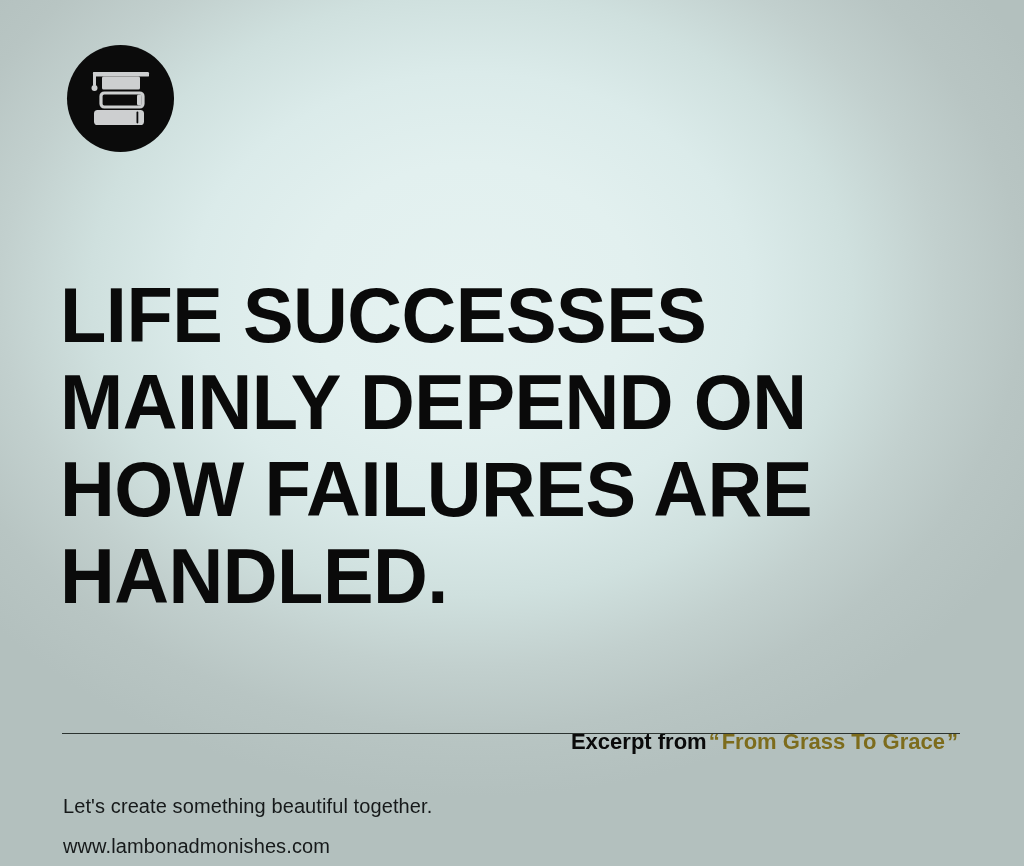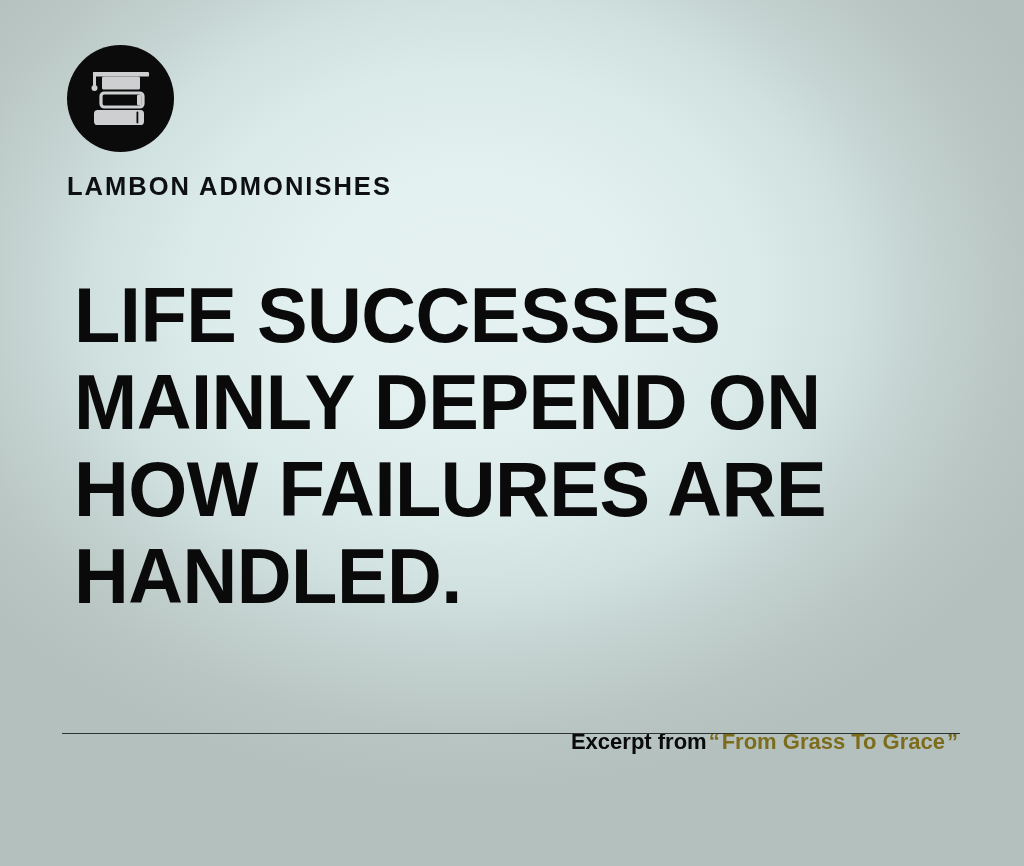--- a/index.html
+++ b/index.html
@@ -59,21 +59,21 @@
     font-weight: bold;
     letter-spacing: 2.0px;
     color: #0d0f10;
     white-space: nowrap;
     line-height: 1;
   }
 
   
   #headline {
     position: absolute;
-    left: 74px;
+    left: 60px;
     top: 272px;
     width: 900px;
   }
   .headline-line {
     font-size: 77px;
     font-weight: bold;
     line-height: 87px;
     letter-spacing: -0.5px;
     color: #0a0a0a;
     white-space: nowrap;
@@ -145,28 +145,31 @@
 
             <rect x="16" y="30" width="42" height="14" rx="3.2" fill="none" stroke="#cdcfd0" stroke-width="3.2"></rect>
             <rect x="52" y="31.6" width="4.6" height="10.8" rx="1.6"></rect>
 
             <rect x="9" y="47" width="50" height="15" rx="3.6"></rect>
             <rect x="51.5" y="48.6" width="1.8" height="11.8" rx="0.8" fill="#0b0b0b"></rect>
           </g>
         </svg>
       </span>
     </div>
-    <div id="brand-name">LAMBON ADMONISHES</div>
   </div>
 
   <div id="headline">
     <div class="headline-line">LIFE SUCCESSES</div>
     <div class="headline-line">MAINLY DEPEND ON</div>
     <div class="headline-line">HOW FAILURES ARE</div>
     <div class="headline-line">HANDLED.</div>
   </div>
 
   <div id="excerpt-row"><span>Excerpt from</span><span class="excerpt-quote">“</span><span class="excerpt-gold">From Grass To Grace</span><span class="excerpt-quote">”</span></div>
 
   <div id="divider"></div>
 
+  <div id="footer">
+    <div class="footer-line">Let's create something beautiful together.</div>
+    <div class="footer-line">www.lambonadmonishes.com</div>
+  </div>
 
 </div>
 
 </body></html>

